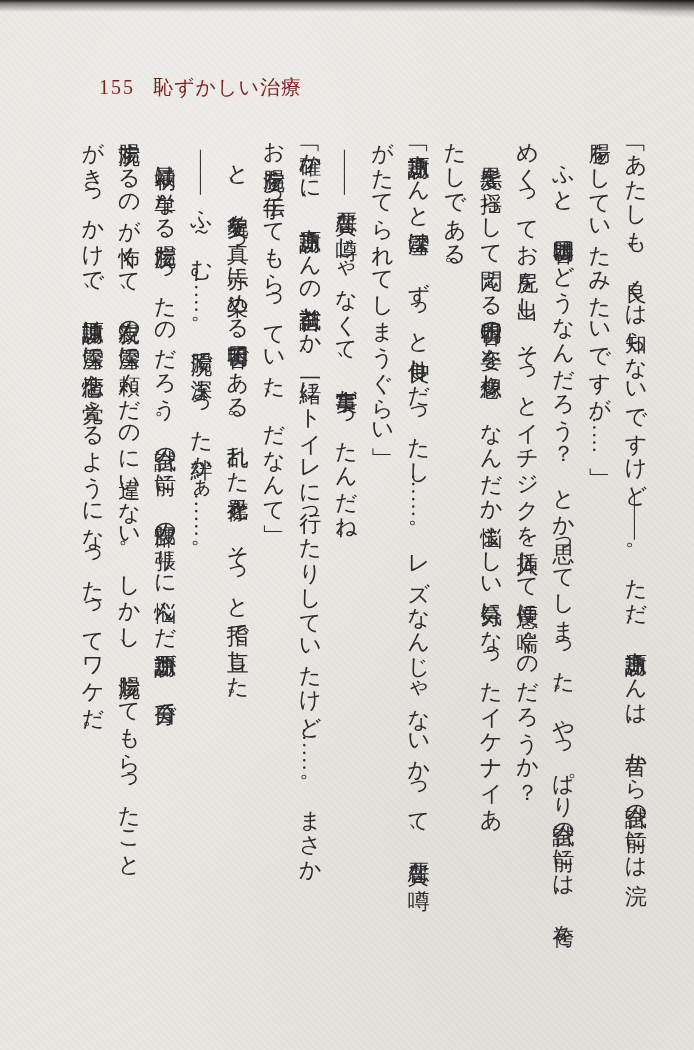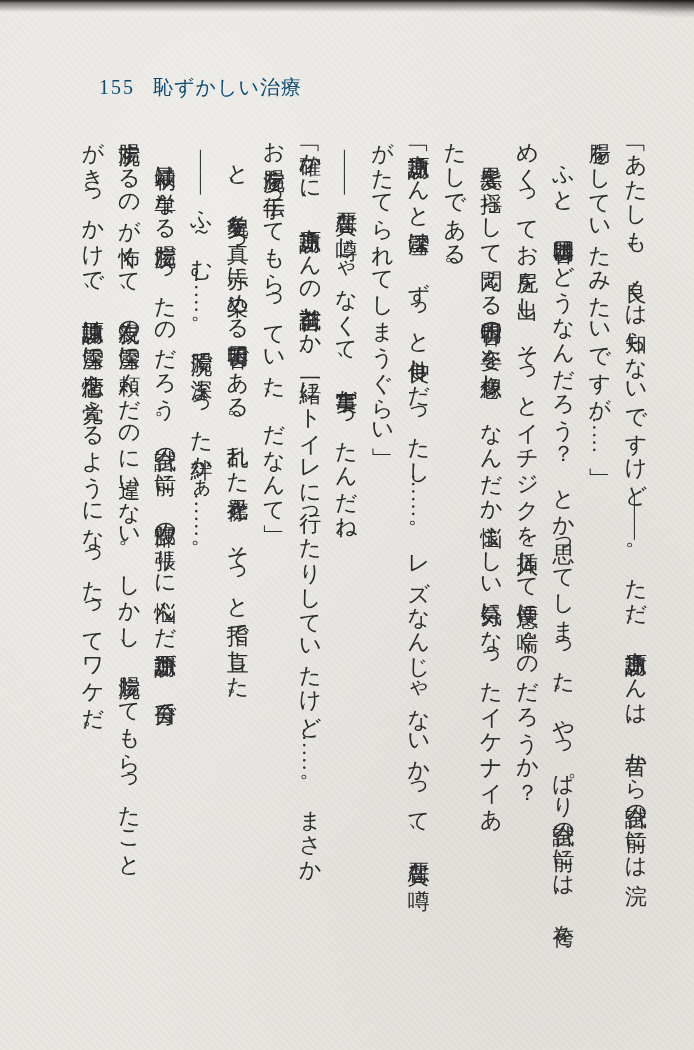--- a/index.html
+++ b/index.html
@@ -35,21 +35,21 @@
     position: absolute;
     top: 0; right: 0;
     width: 120px; height: 18px;
     background: radial-gradient(ellipse at top right, rgba(15,14,12,0.5), rgba(15,14,12,0) 70%);
   }
   .running-header {
     position: absolute;
     top: 74px;
     left: 99px;
     font-size: 20px;
-    color: #0c4a6e;
+    color: #7f1d1d;
     letter-spacing: 1px;
     white-space: nowrap;
   }
   .running-header .pgnum {
     margin-right: 18px;
     letter-spacing: 2px;
   }
   .text-block {
     position: absolute;
     top: 127px;

